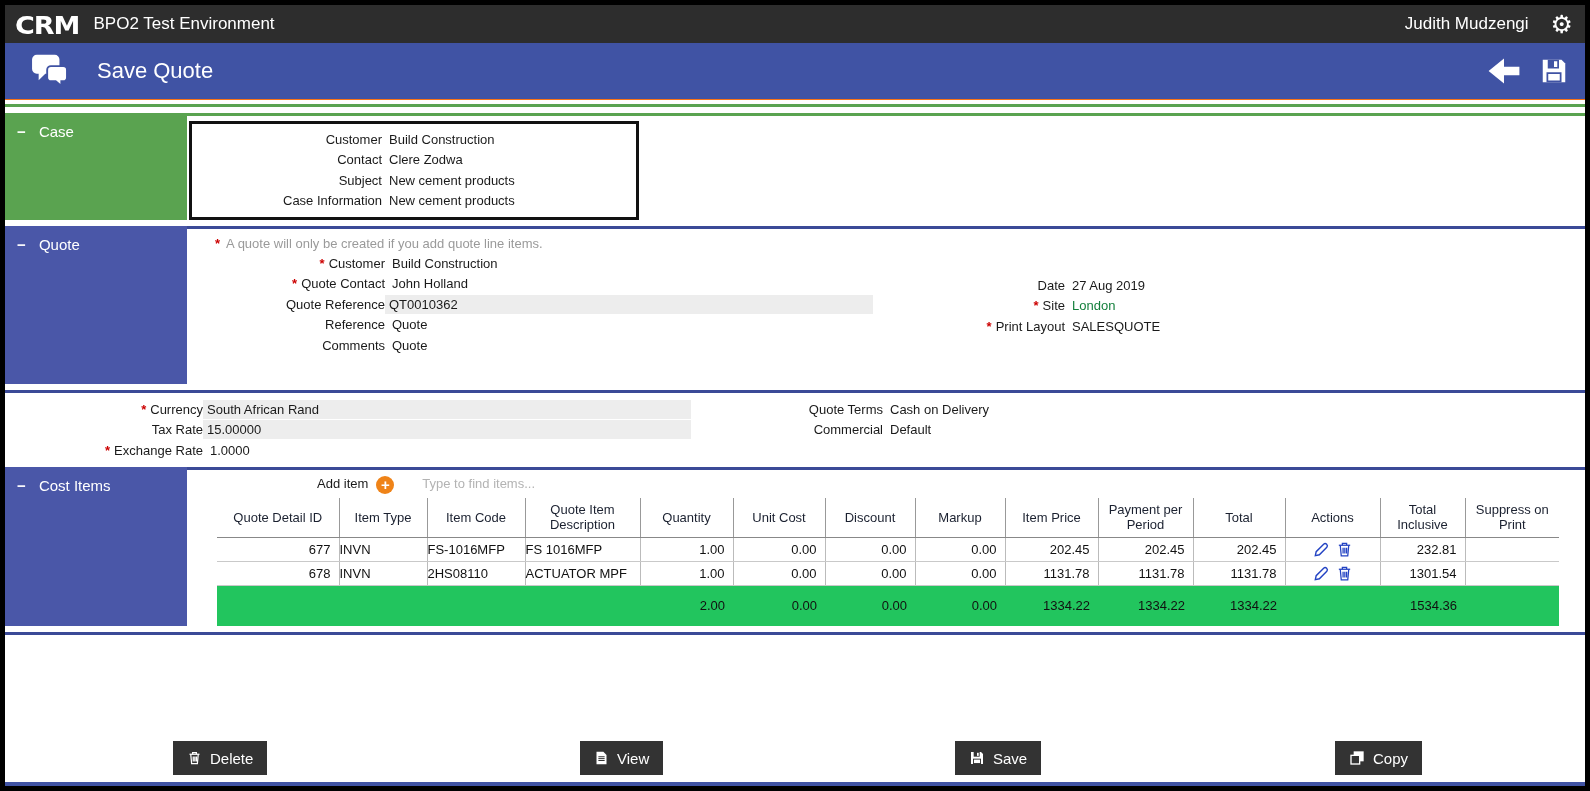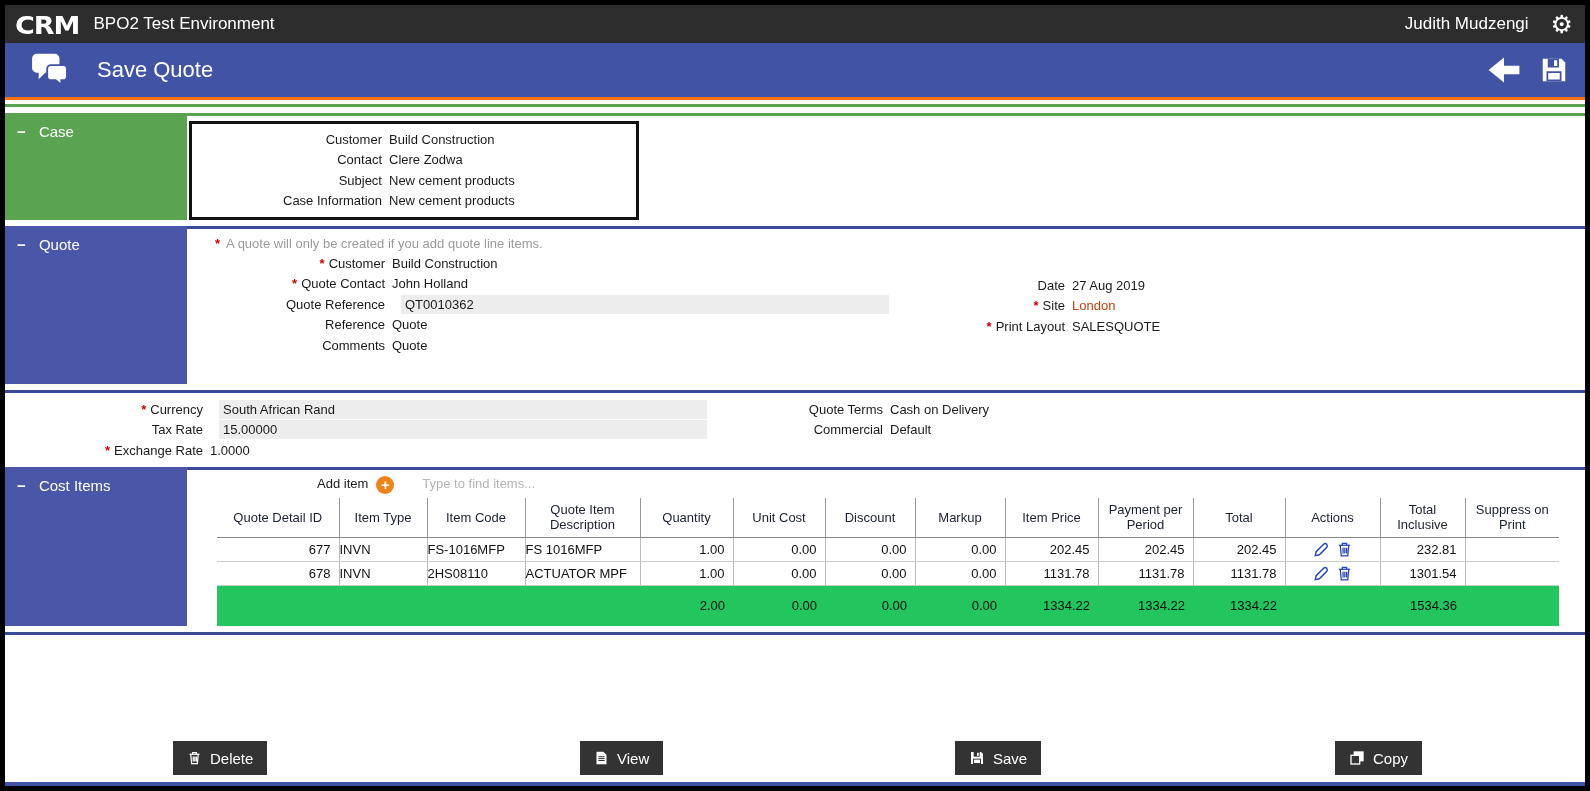--- a/index.html
+++ b/index.html
@@ -12,21 +12,21 @@
   .topbar { height:38px; background:#2d2d2d; display:flex; align-items:center;
             color:#fff; padding:0 12px 0 10px; }
   .logo { font-weight:900; font-size:27px; letter-spacing:-1px; color:#fff;
           transform:scaleY(.95); margin-right:14px; font-family:"DejaVu Sans",sans-serif; }
   .app-title { font-size:17px; font-weight:500; }
   .topbar-right { margin-left:auto; display:flex; align-items:center; gap:22px; }
   .user-name { font-size:17px; }
   .gear { font-size:25px; line-height:1; cursor:pointer; }
 
   
-  .titlebar { height:57px; background:#4053a4; border-bottom:3px solid #f97316;
+  .titlebar { height:57px; background:#4053a4; border-bottom:1px solid #f97316;
               display:flex; align-items:center; color:#fff; padding:0 16px 0 26px; }
   .chat-icon { margin-right:28px; }
   .page-title { font-size:22px; font-weight:400; }
   .titlebar-right { margin-left:auto; display:flex; align-items:center; gap:18px; }
   .tb-icon { cursor:pointer; display:flex; }
 
   .green-rule { height:3px; background:#5aa350; margin-top:4px; }
 
   
   .section { display:flex; margin-top:6px; }
@@ -42,22 +42,22 @@
   .sec-case .side, .sec-case .content { min-height:98px; }
   .sec-quote .side, .sec-quote .content { min-height:158px; }
   .sec-fin .side, .sec-fin .content { min-height:68px; }
   .sec-items .side, .sec-items .content { min-height:148px; }
 
   
   .frow { display:flex; align-items:center; height:20.5px; font-size:13px; color:#1a1a1a; }
   .flabel { width:198px; flex:none; text-align:right; }
   .req { color:#cc0000; font-weight:bold; margin-right:4px; }
   .fvalue { margin-left:7px; white-space:nowrap; }
-  .fvalue.filled { background:#ededed; width:488px; padding:2px 4px; margin-left:16px; }
-  .fvalue.muted { color:#c2410c; }
+  .fvalue.filled { background:#ededed; width:488px; padding:2px 4px; margin-left:0; }
+  .fvalue.muted { color:#15803d; }
   .fields-right { position:absolute; left:760px; top:6px; }
   .fields-right .flabel { width:118px; }
   .note-row { font-size:13px; color:#9a9a9a; padding:7px 0 2px 28px; }
   .note-row .req { margin-right:6px; }
 
   
   .case-box { margin:5px 0 0 2px; width:450px; min-height:88px;
               border:3px solid #111; padding:5px 0 6px 0; }
   .case-box .flabel { width:190px; }
 

